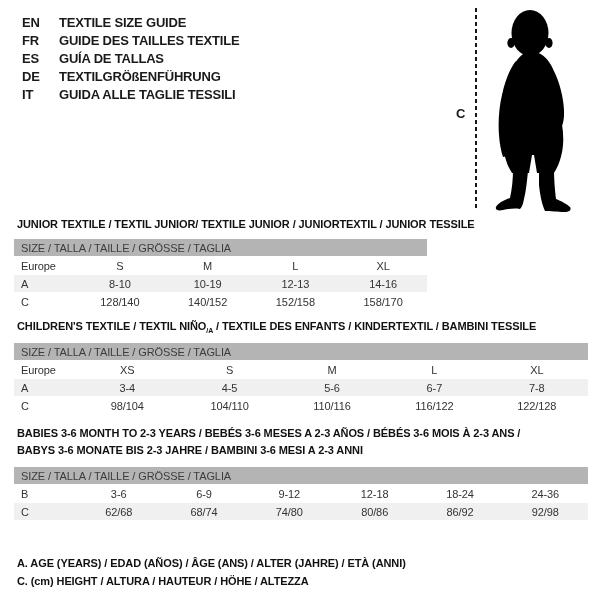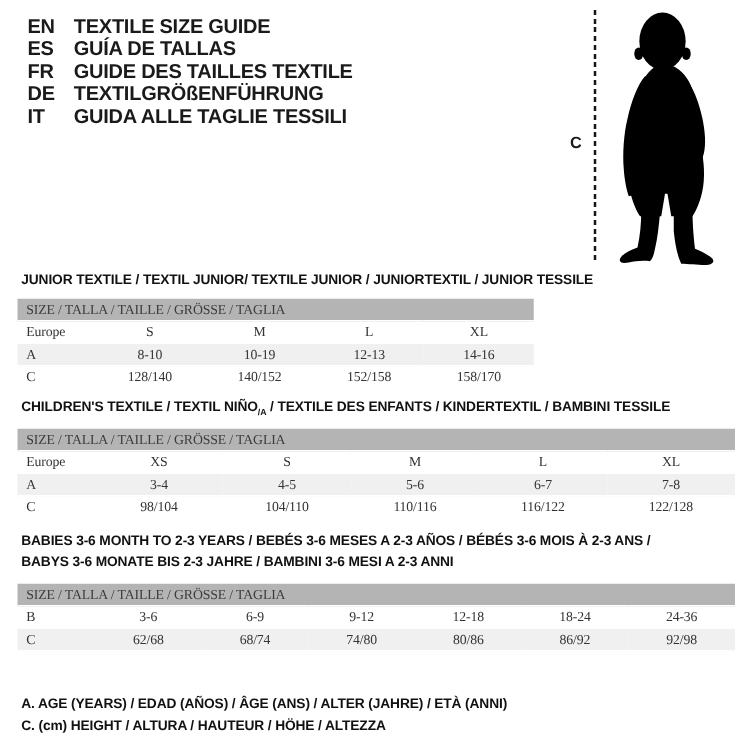--- a/index.html
+++ b/index.html
@@ -1,38 +1,38 @@
 <!DOCTYPE html>
 <html><head>
 <meta charset="utf-8">
 <style>
   html,body{margin:0;padding:0;background:#ffffff;}
   body{width:600px;height:600px;font-family:"Liberation Sans",sans-serif;color:#1a1a1a;}
   .page{position:relative;width:600px;height:600px;background:#fff;overflow:hidden;}
 
   
   .lang-list{position:absolute;left:22px;top:13px;}
-  .lang-row{display:flex;height:18px;align-items:center;font-weight:bold;font-size:16px;letter-spacing:-0.2px;}
+  .lang-row{display:flex;height:18px;align-items:center;font-weight:bold;font-size:13px;letter-spacing:-0.2px;}
   .lang-code{width:37px;flex:0 0 37px;}
 
   
   .measure-line{position:absolute;left:475px;top:8px;width:2px;height:200px;
     background:repeating-linear-gradient(to bottom,#161616 0 4px,transparent 4px 7px);}
   .measure-label{position:absolute;left:456px;top:106px;font-weight:bold;font-size:13px;}
   .baby-svg{position:absolute;left:484px;top:7px;}
 
   
   .tbl-title{position:absolute;left:17px;font-weight:bold;font-size:11px;letter-spacing:-0.1px;line-height:17px;color:#111;}
   #t1-title{top:216px;}
   #t2-title{top:318px;}
   #t3-title{top:425px;width:560px;}
   .tbl-title sub{font-size:7px;}
 
   
-  table.size-table{position:absolute;border-collapse:collapse;table-layout:fixed;font-family:Liberation Serif, serif;}
+  table.size-table{position:absolute;border-collapse:collapse;table-layout:fixed;}
   #t1{left:14px;top:239px;width:413px;}
   #t2{left:14px;top:343px;width:574px;}
   #t3{left:14px;top:467px;width:574px;}
   .size-table td{height:17px;padding:0;text-align:center;vertical-align:middle;
     font-size:11px;color:#333;letter-spacing:-0.1px;border-bottom:1px solid #fff;}
   .size-table td.lbl{text-align:left;padding-left:7px;}
   .size-table tr.band-row td{background:#b4b4b4;text-align:left;padding-left:7px;color:#3c3c3c;}
   .size-table tr.shaded td{background:#f0f0f0;}
 
   
@@ -43,26 +43,26 @@
 <body>
 
 <div class="page">
 
   <div class="lang-list">
     <div class="lang-row">
       <span class="lang-code">EN</span>
       <span class="lang-label">TEXTILE SIZE GUIDE</span>
     </div>
     <div class="lang-row">
+      <span class="lang-code">FR</span>
+      <span class="lang-label">GUIDE DES TAILLES TEXTILE</span>
+    </div>
+    <div class="lang-row">
       <span class="lang-code">ES</span>
       <span class="lang-label">GUÍA DE TALLAS</span>
-    </div>
-    <div class="lang-row">
-      <span class="lang-code">FR</span>
-      <span class="lang-label">GUIDE DES TAILLES TEXTILE</span>
     </div>
     <div class="lang-row">
       <span class="lang-code">DE</span>
       <span class="lang-label">TEXTILGRÖßENFÜHRUNG</span>
     </div>
     <div class="lang-row">
       <span class="lang-code">IT</span>
       <span class="lang-label">GUIDA ALLE TAGLIE TESSILI</span>
     </div>
   </div>

